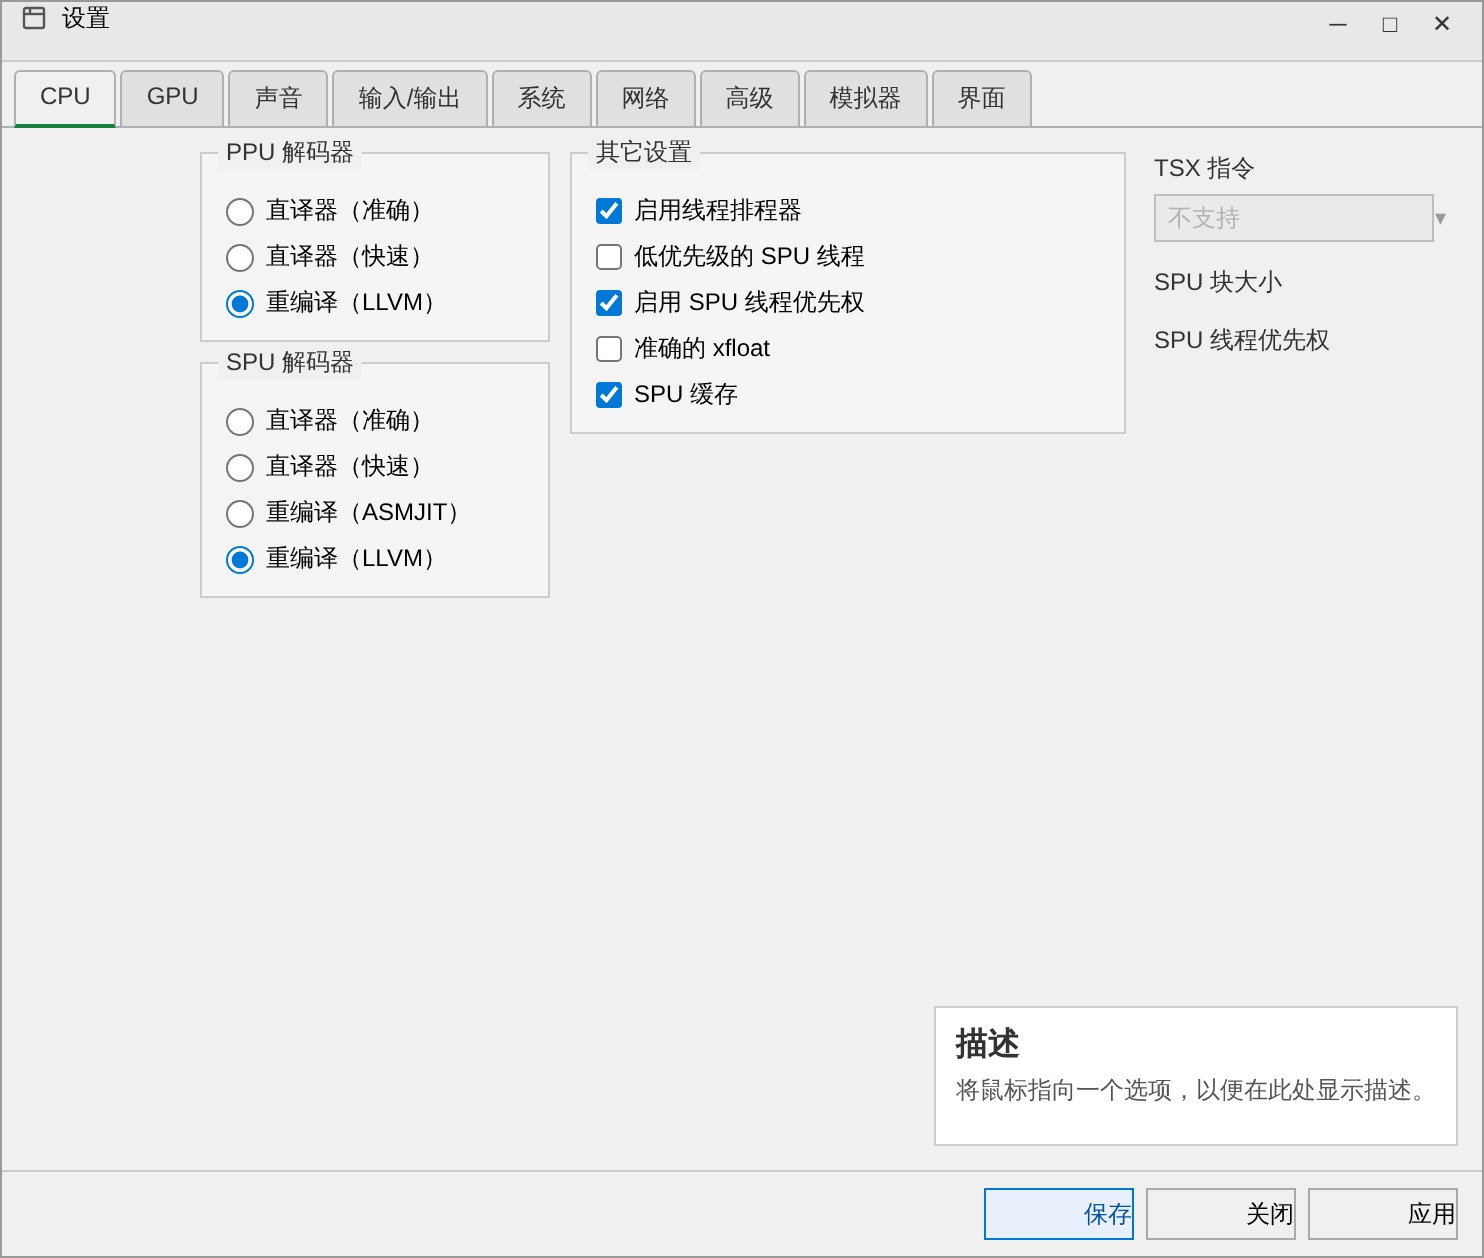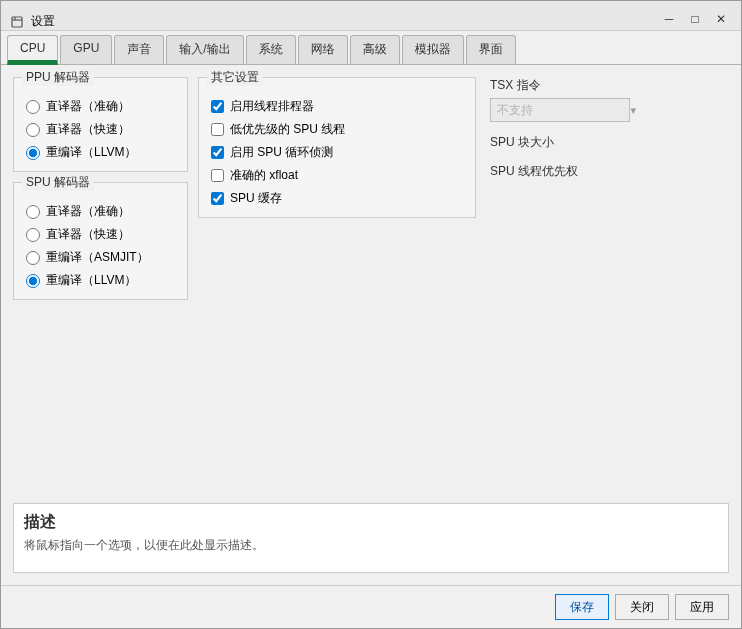--- a/index.html
+++ b/index.html
@@ -19,21 +19,21 @@
       background: #f0f0f0;
       border: 1px solid #999;
       box-shadow: 2px 2px 8px rgba(0,0,0,0.3);
       display: flex;
       flex-direction: column;
     }
     .title-bar {
       background: #e8e8e8;
       height: 30px;
       display: flex;
-      align-items: flex-end;
+      align-items: flex-start;
       padding: 0 8px;
       border-bottom: 1px solid #ccc;
       user-select: none;
     }
     .title-bar-icon {
       width: 16px;
       height: 16px;
       margin-right: 6px;
       display: flex;
       align-items: center;
@@ -72,31 +72,32 @@
       border: 1px solid #b0b0b0;
       background: #e0e0e0;
       cursor: pointer;
       font-size: 12px;
       border-bottom: none;
       border-radius: 3px 3px 0 0;
       color: #333;
     }
     .tab.active {
       background: #f0f0f0;
-      border-bottom: 5px solid #15803d;
+      border-bottom: 2px solid #15803d;
       font-weight: normal;
       z-index: 1;
       margin-bottom: -1px;
     }
     .content {
       flex: 1;
       padding: 12px;
       display: flex;
       flex-direction: column;
       overflow: hidden;
+      align-items: flex-end;
     }
     .settings-row {
       display: flex;
       gap: 10px;
       flex: 1;
     }
     .panel {
       background: #f5f5f5;
       border: 1px solid #ccc;
       padding: 10px 12px;
@@ -210,27 +211,28 @@
     }
     .footer {
       display: flex;
       justify-content: flex-end;
       padding: 8px 12px;
       gap: 6px;
       border-top: 1px solid #ccc;
       background: #f0f0f0;
     }
     .footer-btn {
-      width: 54px;
+      width: 75px;
       height: 26px;
       border: 1px solid #aaa;
       background: #f0f0f0;
       cursor: pointer;
       font-size: 12px;
       font-family: "Microsoft YaHei", "SimHei", sans-serif;
+      text-align: right;
     }
     .footer-btn.primary {
       border: 1px solid #0078d7;
       background: #e8f0fb;
       color: #0052a3;
     }
   </style>
 </head>
 <body>
 
@@ -316,21 +318,21 @@
           <label class="checkbox-item">
             <input type="checkbox" class="checkbox-input" checked="" style="">
             <span>启用线程排程器</span>
           </label>
           <label class="checkbox-item">
             <input type="checkbox" class="checkbox-input" style="">
             <span>低优先级的 SPU 线程</span>
           </label>
           <label class="checkbox-item">
             <input type="checkbox" class="checkbox-input" checked="" style="">
-            <span>启用 SPU 循环侦测</span>
+            <span>启用 SPU 线程优先权</span>
           </label>
           <label class="checkbox-item">
             <input type="checkbox" class="checkbox-input" style="">
             <span>准确的 xfloat</span>
           </label>
           <label class="checkbox-item">
             <input type="checkbox" class="checkbox-input" checked="" style="">
             <span>SPU 缓存</span>
           </label>
         </div>

